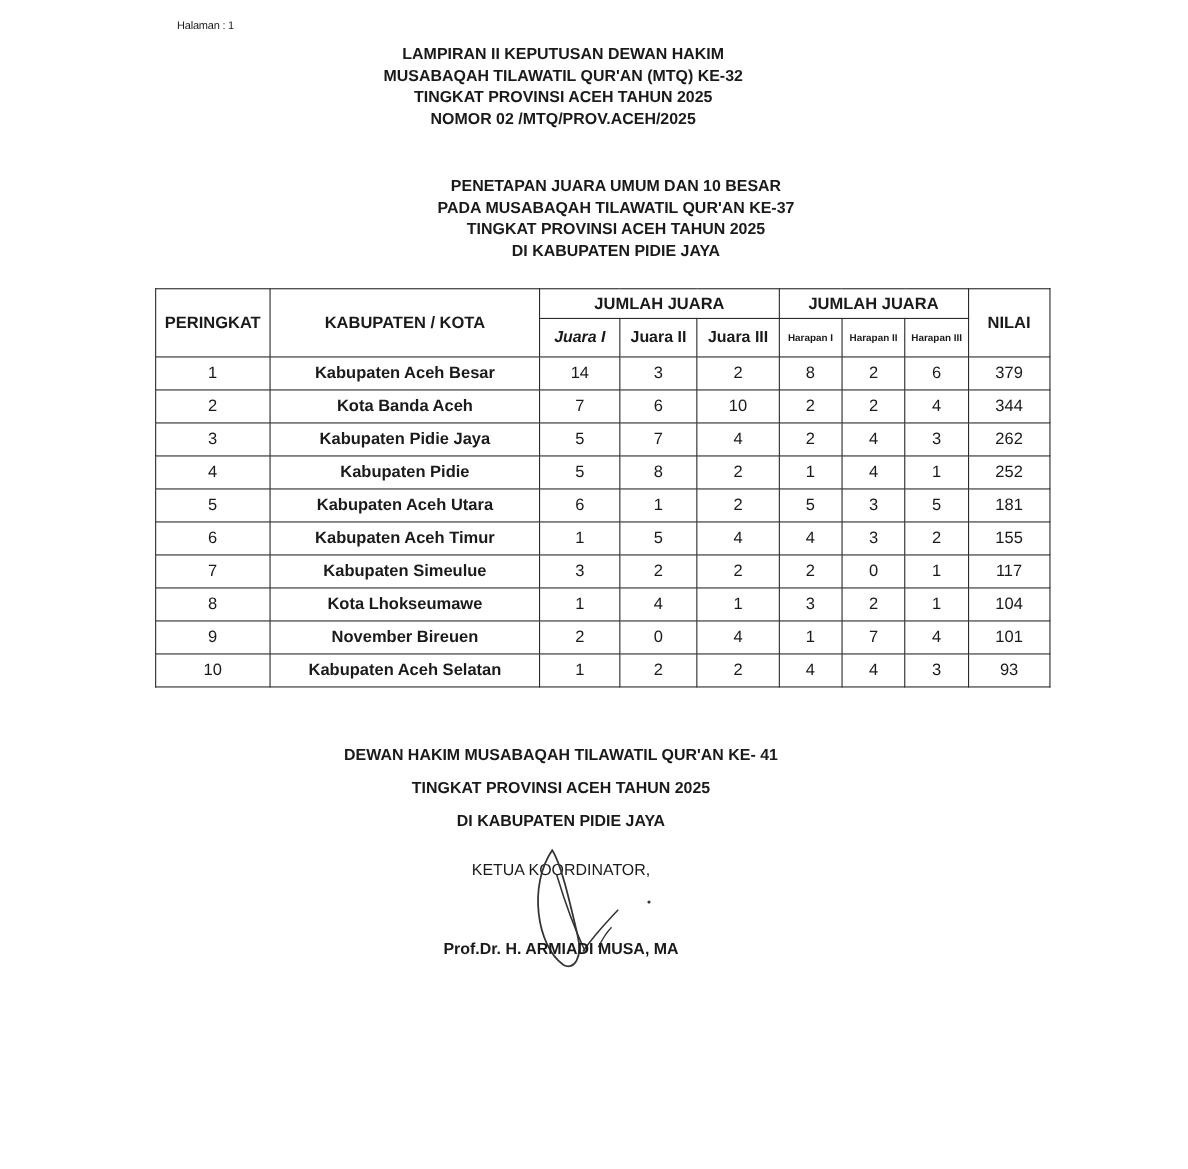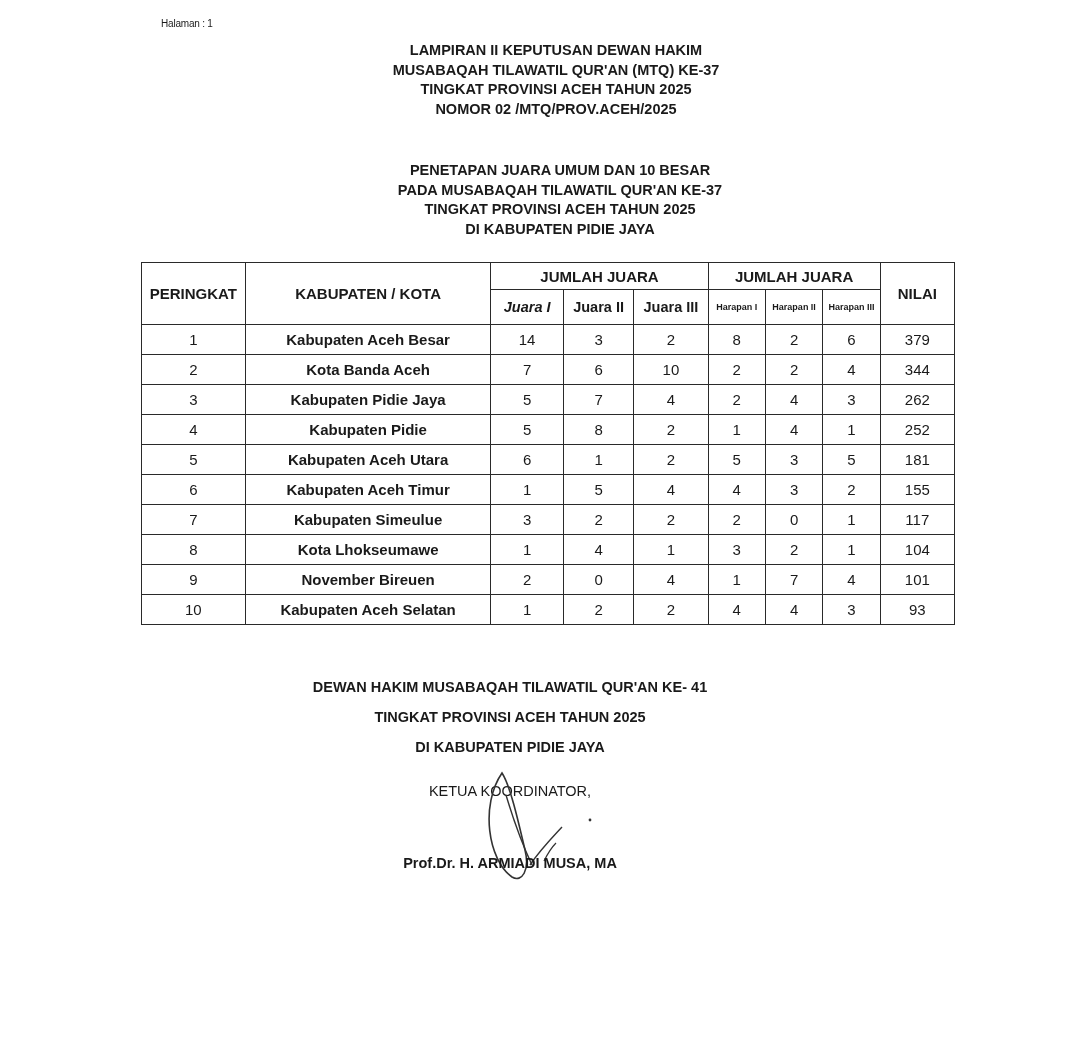--- a/index.html
+++ b/index.html
@@ -8,21 +8,21 @@
       font-family: "Liberation Sans", sans-serif; color: #1a1a1a;
     }
     .page-label {
       position: absolute; left: 161px; top: 18px; font-size: 10px; letter-spacing: -0.2px;
     }
     .heading-block {
       position: absolute; left: 0; width: 1024px; text-align: center;
       font-weight: bold; font-size: 14.5px; line-height: 19.5px;
     }
     .heading-block div { white-space: nowrap; }
-    #head1 { top: 41px; margin-left: 44px; }
+    #head1 { top: 41px; }
     #head2 { top: 161px; padding-left: 48px; }
 
     table.results {
       position: absolute; left: 141px; top: 262px;
       border-collapse: collapse; width: 814px;
       font-size: 15px;
     }
     table.results th, table.results td {
       border: 1.6px solid #2a2a2a; padding: 0; text-align: center;
     }
@@ -57,21 +57,21 @@
       position: absolute; left: 470px; top: 765px; width: 140px; height: 120px;
     }
   </style>
 </head>
 <body>
 
 <div class="page-label">Halaman : 1</div>
 
 <div class="heading-block" id="head1">
   <div>LAMPIRAN II KEPUTUSAN DEWAN HAKIM</div>
-  <div>MUSABAQAH TILAWATIL QUR'AN (MTQ) KE-37</div>
+  <div>MUSABAQAH TILAWATIL QUR'AN (MTQ) KE-32</div>
   <div>TINGKAT PROVINSI ACEH TAHUN 2025</div>
   <div>NOMOR 02 /MTQ/PROV.ACEH/2025</div>
 </div>
 
 <div class="heading-block" id="head2">
   <div>PENETAPAN JUARA UMUM DAN 10 BESAR</div>
   <div>PADA MUSABAQAH TILAWATIL QUR'AN KE-37</div>
   <div>TINGKAT PROVINSI ACEH TAHUN 2025</div>
   <div>DI KABUPATEN PIDIE JAYA</div>
 </div>

